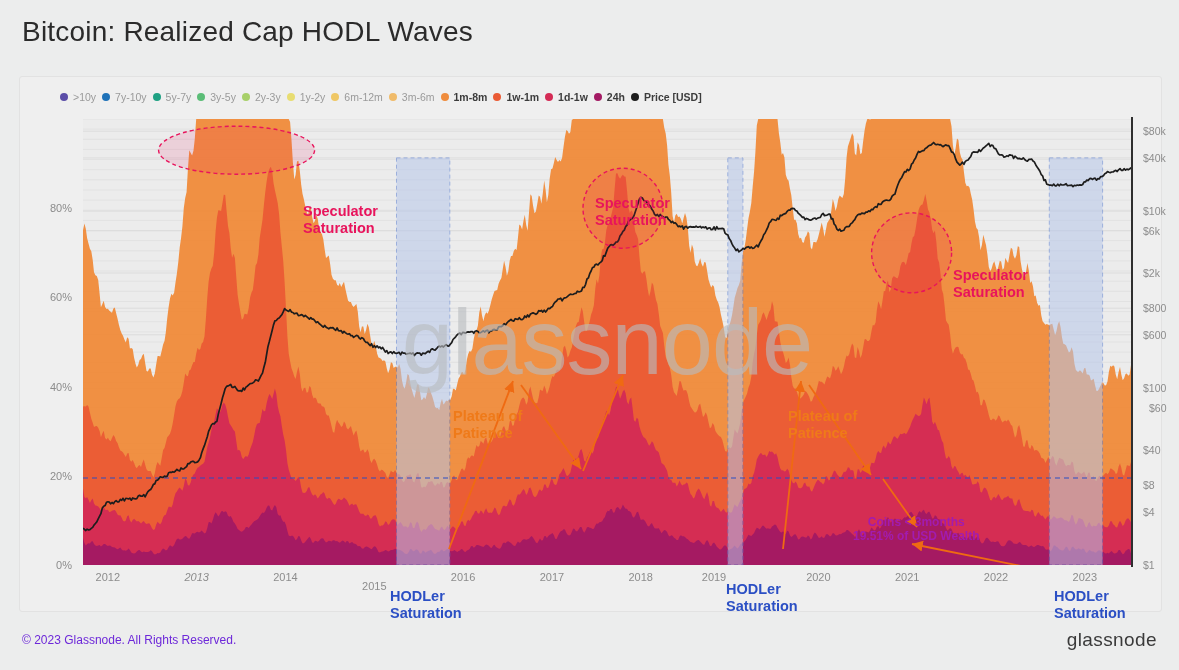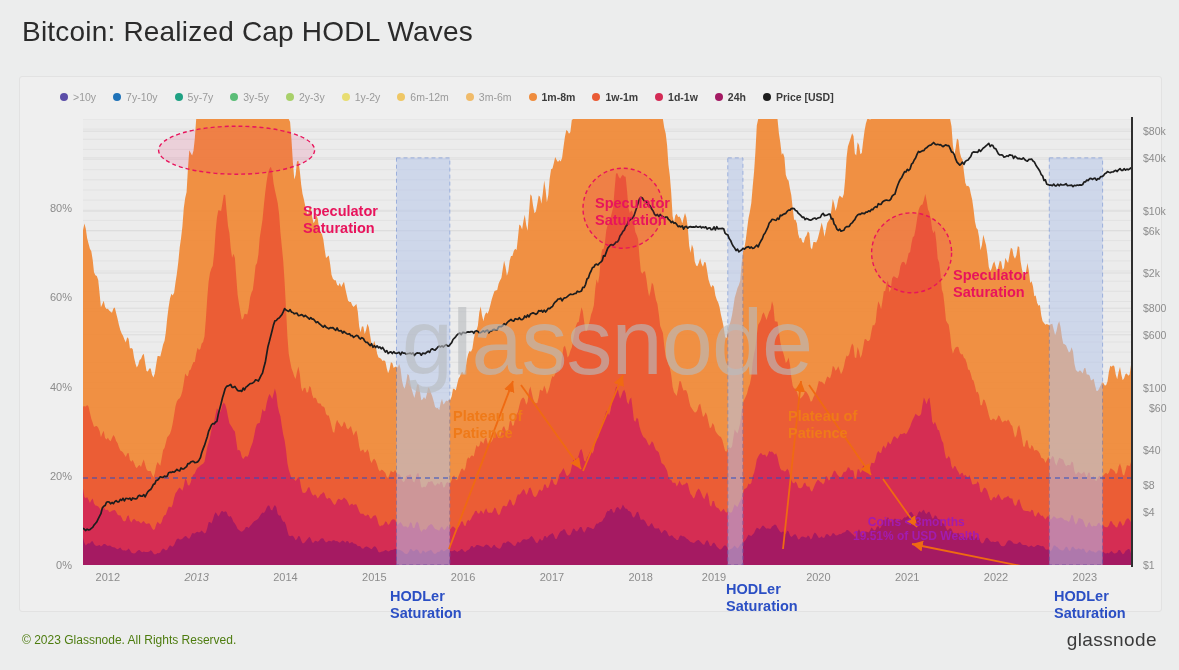--- a/index.html
+++ b/index.html
@@ -21,21 +21,21 @@
     position:absolute;left:19px;top:76px;
     width:1141px;height:534px;
     background:#efefef;
     border:1px solid #e2e2e2;
     border-radius:3px;
   }
 
   
   .legend{
     position:absolute;left:40px;top:12px;
-    display:flex;align-items:center;gap:17px;
+    display:flex;align-items:center;gap:6px;
     height:16px;
   }
   .lg-item{display:flex;align-items:center;gap:5px;}
   .lg-dot{width:8px;height:8px;border-radius:50%;display:block;}
   .lg-label{font-size:10.5px;color:#9a9a9a;white-space:nowrap;}
   .lg-item.strong .lg-label{color:#3c3c3c;font-weight:bold;}
 
   
   .plot-wrap{position:absolute;left:63px;top:42px;width:1048px;height:446px;}
   .plot-bg{position:absolute;inset:0;background:#ececec;}
@@ -74,21 +74,21 @@
 
   
   .anno{position:absolute;font-weight:bold;line-height:1.18;white-space:pre-line;}
   .anno.spec{color:#e8145c;font-size:14.5px;}
   .anno.hodl{color:#2b4fc4;font-size:14.5px;}
   .anno.plateau{color:#ef7a19;font-size:14.5px;}
   .anno.coins{color:#a21caf;font-size:12px;text-align:center;}
 
   
   .foot-left{
-    position:absolute;left:22px;top:633px;font-size:12px;color:#4d7c0f;
+    position:absolute;left:22px;top:633px;font-size:12px;color:#6d28d9;
   }
   .foot-right{
     position:absolute;right:22px;top:629px;font-size:19px;color:#3a3a3a;
     letter-spacing:.4px;
   }
 </style>
 </head>
 <body>
 
 <div class="page">
@@ -171,21 +171,21 @@
         <span style="top: 153.966px;">$2k</span>
         <span style="top: 111.756px;">$6k</span>
         <span style="top: 92.1295px;">$10k</span>
         <span style="top: 38.8667px;">$40k</span>
         <span style="top: 12.2353px;">$80k</span>
       </div>
     <div class="axis-bottom" id="axis-bottom">
         <span style="left: 24.8678px; top: 2px;">2012</span>
         <span style="left: 113.681px; top: 2px; font-style: italic;">2013</span>
         <span style="left: 202.495px; top: 2px;">2014</span>
-        <span style="left: 291.308px; top: 2px; text-align: right;">2015</span>
+        <span style="left: 291.308px; top: 11px; text-align: right;">2015</span>
         <span style="left: 380.122px; top: 2px;">2016</span>
         <span style="left: 468.936px; top: 2px;">2017</span>
         <span style="left: 557.749px; top: 2px;">2018</span>
         <span style="left: 631px; top: 2px;">2019</span>
         <span style="left: 735.376px; top: 2px;">2020</span>
         <span style="left: 824.19px; top: 2px;">2021</span>
         <span style="left: 913.003px; top: 2px;">2022</span>
         <span style="left: 1001.82px; top: 2px;">2023</span>
       </div>
     <div class="vrule"></div>

